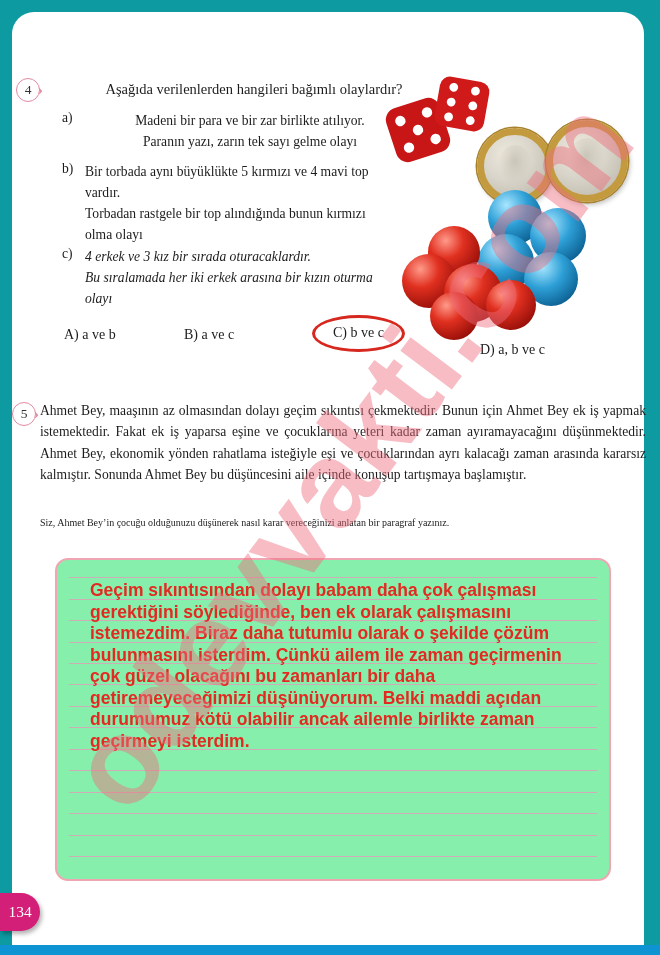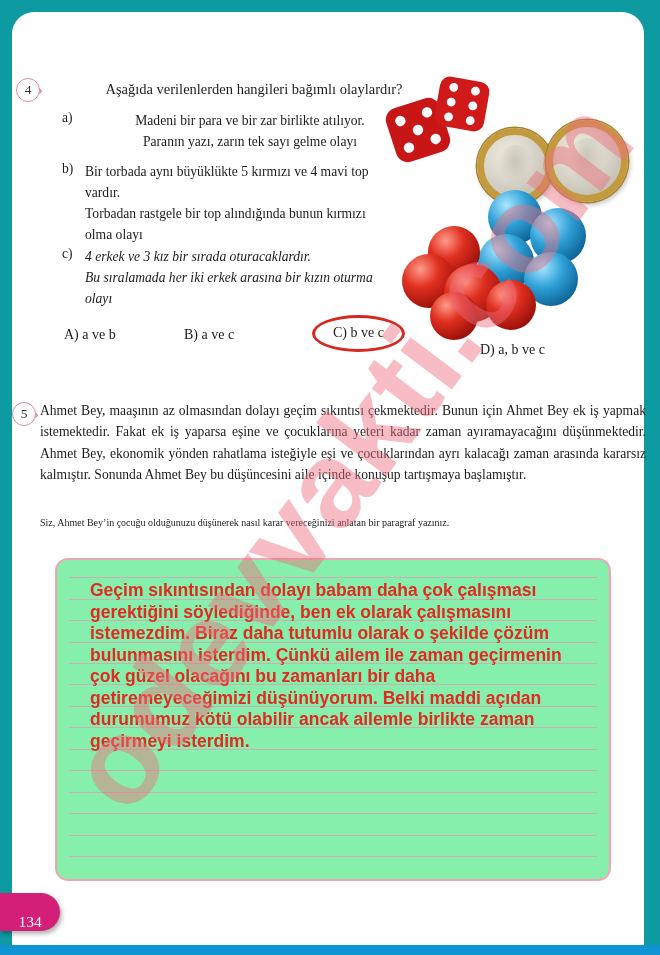--- a/index.html
+++ b/index.html
@@ -64,23 +64,23 @@
     background-image:repeating-linear-gradient(to bottom,#cfacb6 0 1px,transparent 1px 21.5px);
   }
   .handwriting{
     position:absolute;left:33px;top:20px;right:20px;
     font-family:"Liberation Sans", sans-serif;font-weight:bold;
     font-size:17.5px;line-height:21.5px;color:#e32a22;white-space:pre-line;
   }
 
   
   .page-num{
-    position:absolute;left:0;top:893px;width:60px;height:38px;
+    position:absolute;left:0;top:893px;width:40px;height:38px;
     background:#d31f77;border-radius:0 19px 19px 0;color:#fff;
-    display:flex;align-items:flex-end;justify-content:center;
+    display:flex;align-items:center;justify-content:center;
     font-size:15.5px;box-shadow:2px 3px 4px rgba(0,0,0,.3);
   }
 
   
   .watermark{
     position:absolute;left:-160px;top:385px;width:1020px;
     transform:rotate(-53deg);
     font-family:"Liberation Sans", sans-serif;font-weight:bold;
     font-size:122px;color:#ee6d7d;opacity:.45;
     text-align:center;pointer-events:none;z-index:50;white-space:nowrap;

